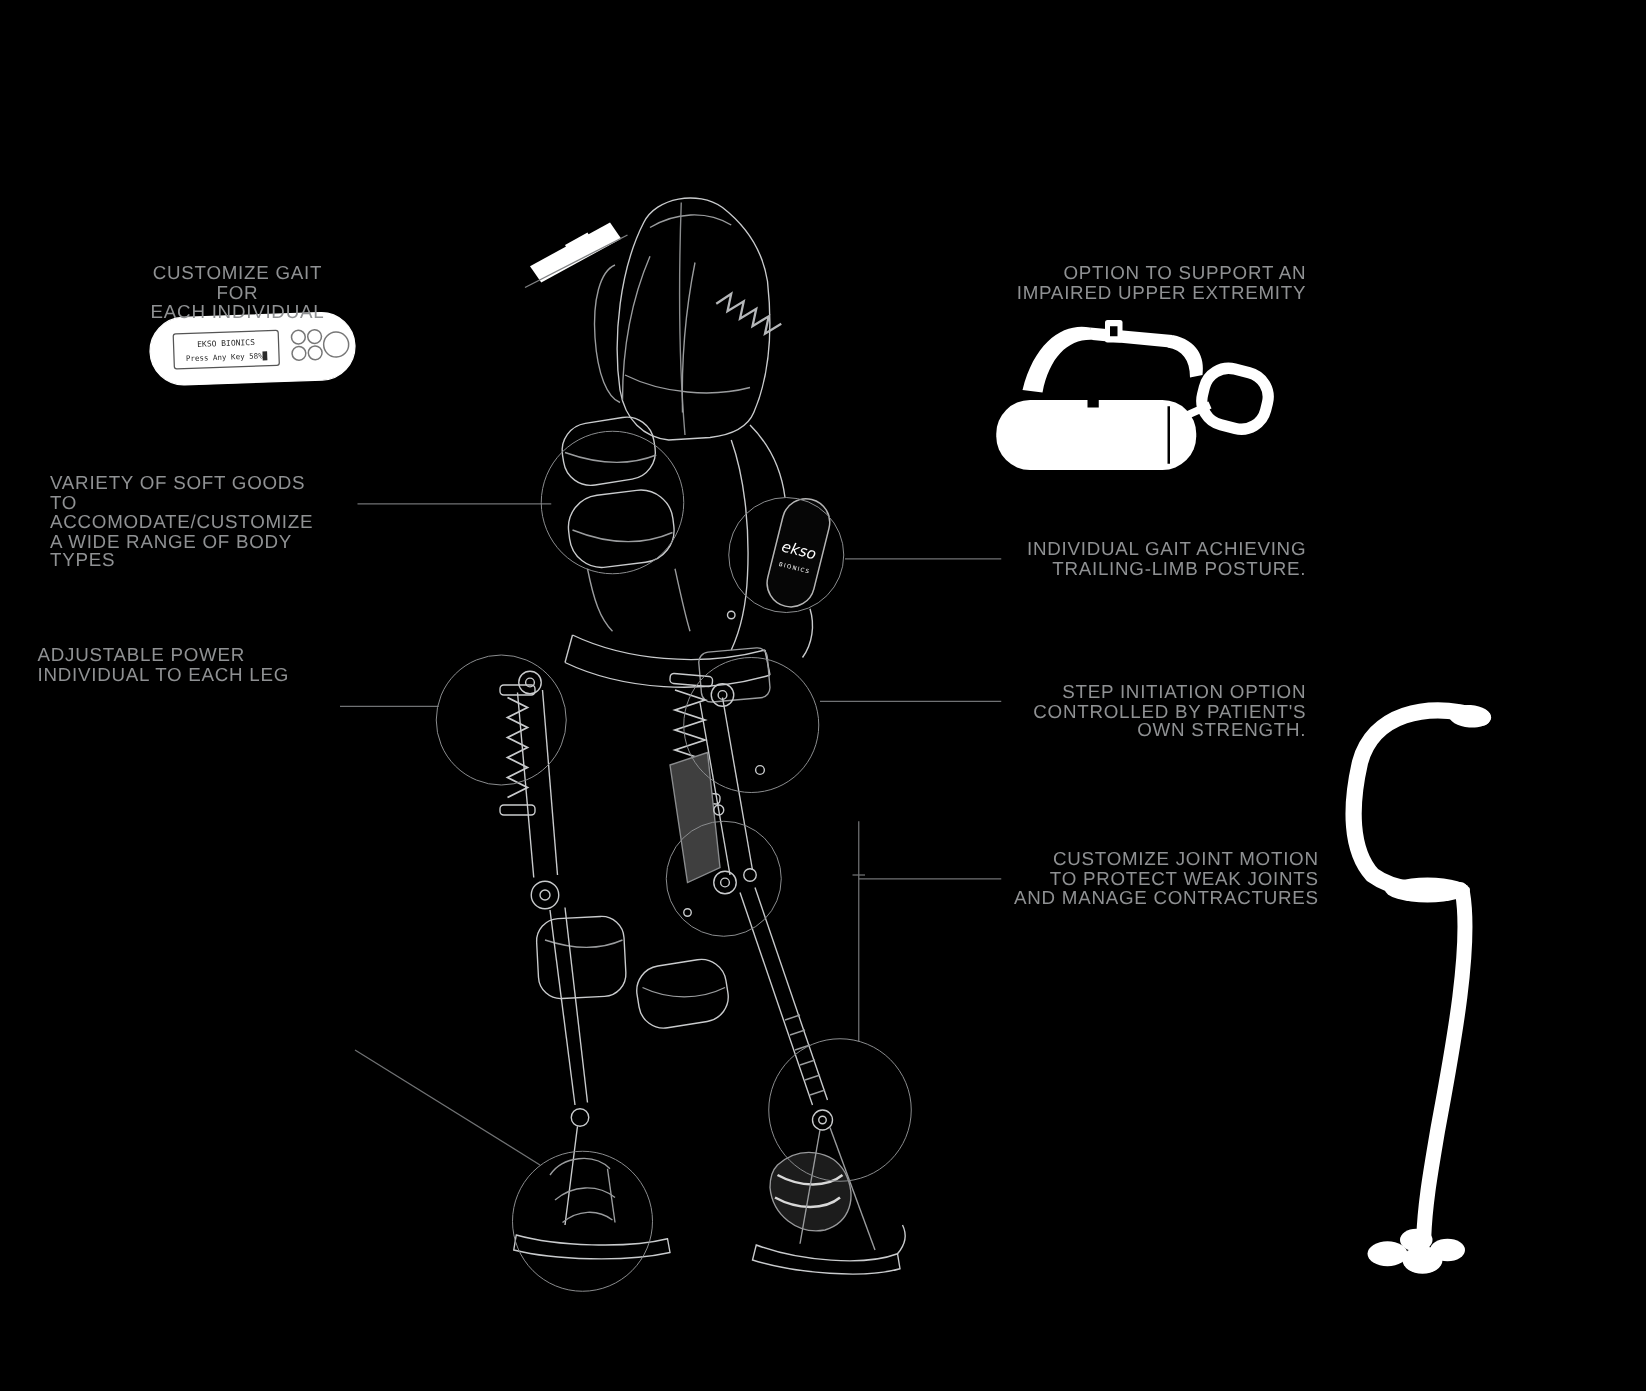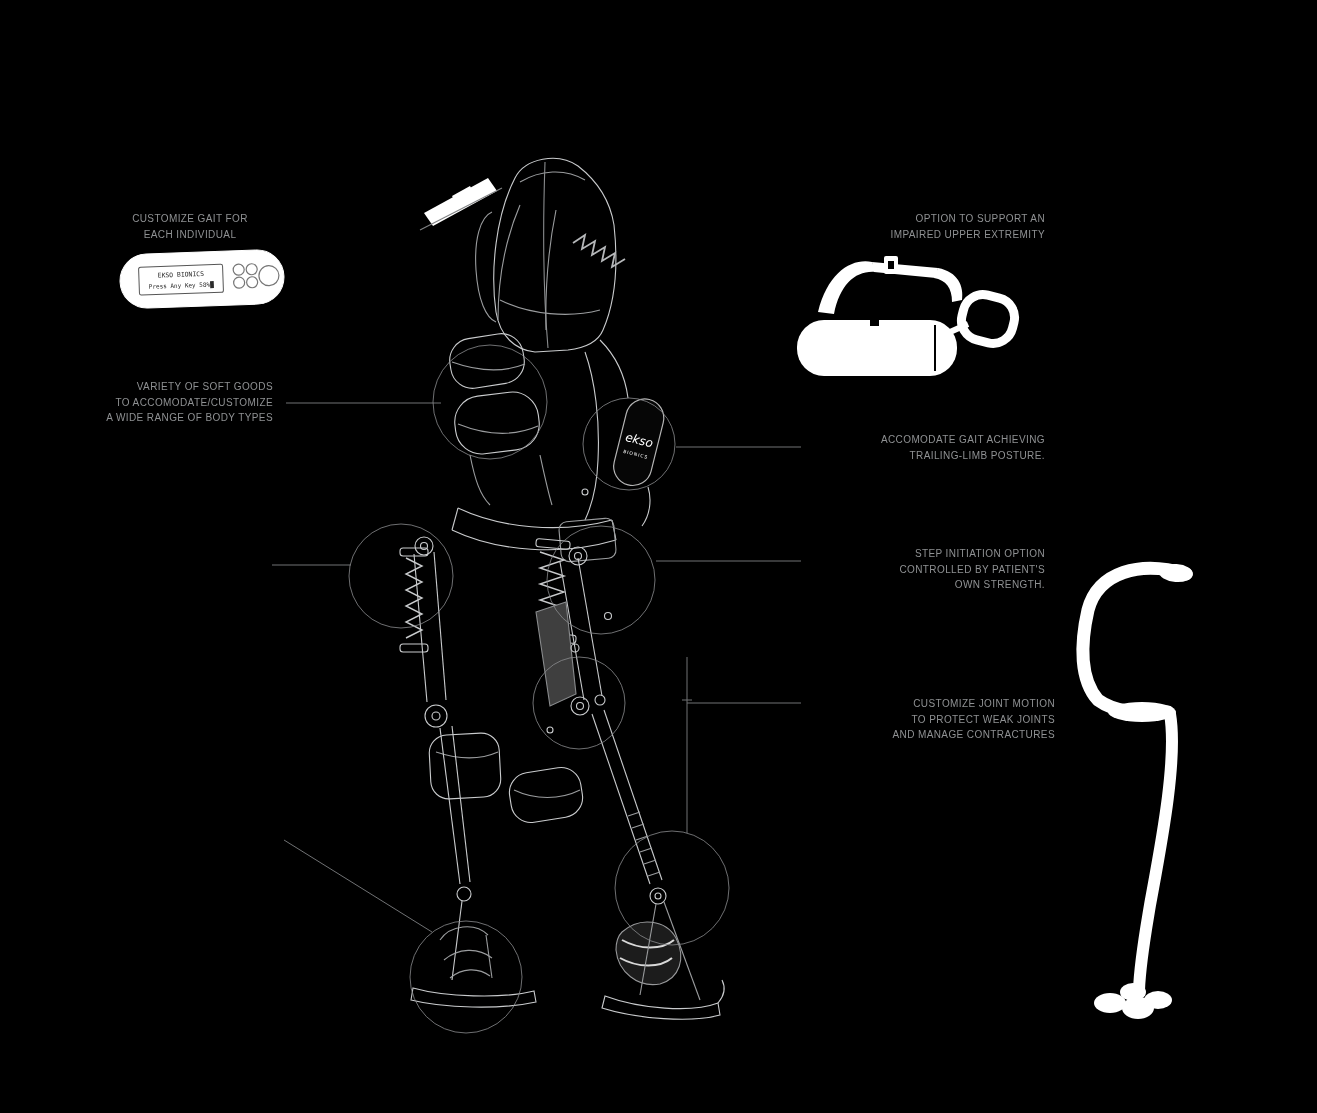--- a/index.html
+++ b/index.html
@@ -17,38 +17,38 @@
   }
   .art {
     position: absolute;
     left: 0; top: 0;
     width: 1317px;
     height: 1113px;
   }
   .label {
     position: absolute;
     color: #8f9193;
-    font-size: 10px;
+    font-size: 15px;
     line-height: 15.5px;
     letter-spacing: 0.04em;
     white-space: pre-line;
   }
-  .align-right { text-align: right; }
+  .align-right { text-align: left; }
   .align-left  { text-align: right; }
   .align-center{ text-align: center; }
 
   #lbl-customize-gait { left: 104px; top: 211px; width: 172px; }
   #lbl-soft-goods     { left: 40px;  top: 379px; width: 233px; }
   #lbl-adjust-power   { left: 30px;  top: 517px; width: 235px; }
   #lbl-turn-off       { left: 30px;  top: 557px; width: 235px; }
   #lbl-fully-supported{ left: 20px;  top: 807px; width: 258px; }
   #lbl-upper-extremity{ left: 805px; top: 211px; width: 240px; }
   #lbl-reciprocal     { left: 805px; top: 432px; width: 240px; }
   #lbl-step-init      { left: 805px; top: 546px; width: 240px; }
-  #lbl-joint-motion   { left: 805px; top: 696px; width: 250px; }
+  #lbl-joint-motion   { left: 805px; top: 680px; width: 250px; }
 
   svg text { user-select: none; }
 </style>
 </head>
 <body>
 
 <div class="stage">
 
   <svg class="art" viewBox="0 0 1317 1113" xmlns="http://www.w3.org/2000/svg">
 
@@ -230,27 +230,29 @@
     </g>
   </svg>
 
   <div id="lbl-customize-gait" class="label align-center">CUSTOMIZE GAIT FOR
 EACH INDIVIDUAL</div>
 
   <div id="lbl-soft-goods" class="label align-right">VARIETY OF SOFT GOODS
 TO ACCOMODATE/CUSTOMIZE
 A WIDE RANGE OF BODY TYPES</div>
 
+  <div id="lbl-adjust-power" class="label align-right">ADJUSTABLE POWER
+INDIVIDUAL TO EACH LEG</div>
 
 
 
   <div id="lbl-upper-extremity" class="label align-left">OPTION TO SUPPORT AN
 IMPAIRED UPPER EXTREMITY</div>
 
-  <div id="lbl-reciprocal" class="label align-left">ACCOMODATE GAIT ACHIEVING
+  <div id="lbl-reciprocal" class="label align-left">INDIVIDUAL GAIT ACHIEVING
 TRAILING-LIMB POSTURE.</div>
 
   <div id="lbl-step-init" class="label align-left">STEP INITIATION OPTION
 CONTROLLED BY PATIENT'S
 OWN STRENGTH.</div>
 
   <div id="lbl-joint-motion" class="label align-left">CUSTOMIZE JOINT MOTION
 TO PROTECT WEAK JOINTS
 AND MANAGE CONTRACTURES</div>
 

